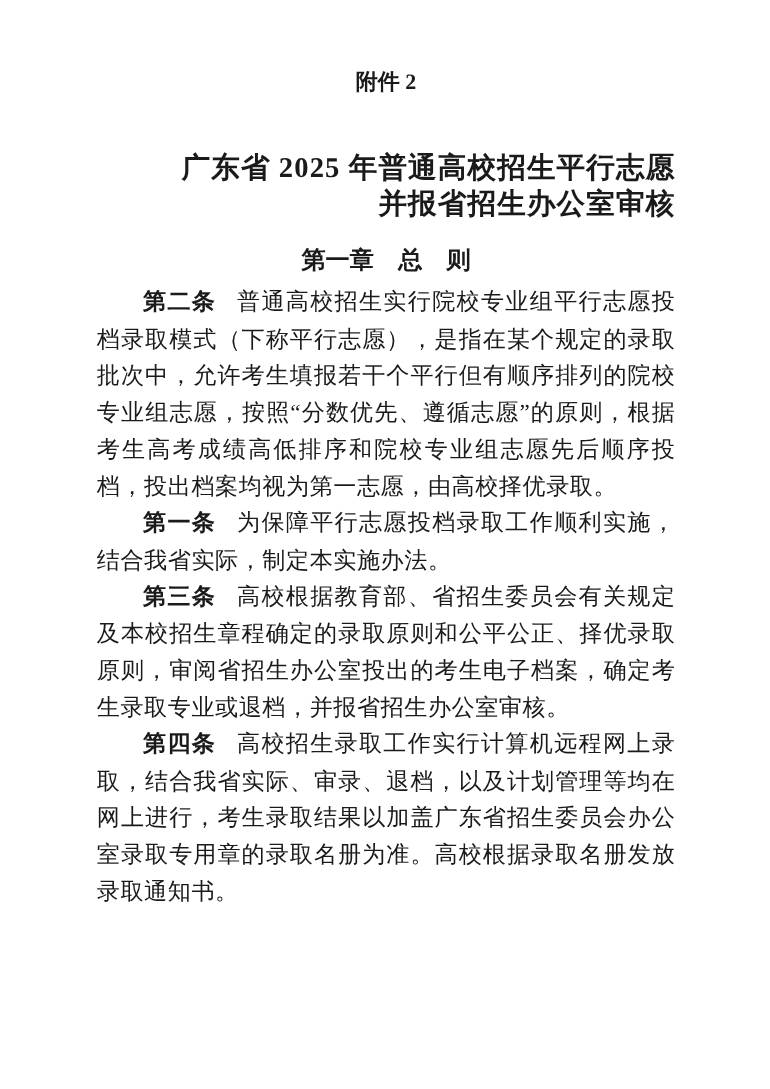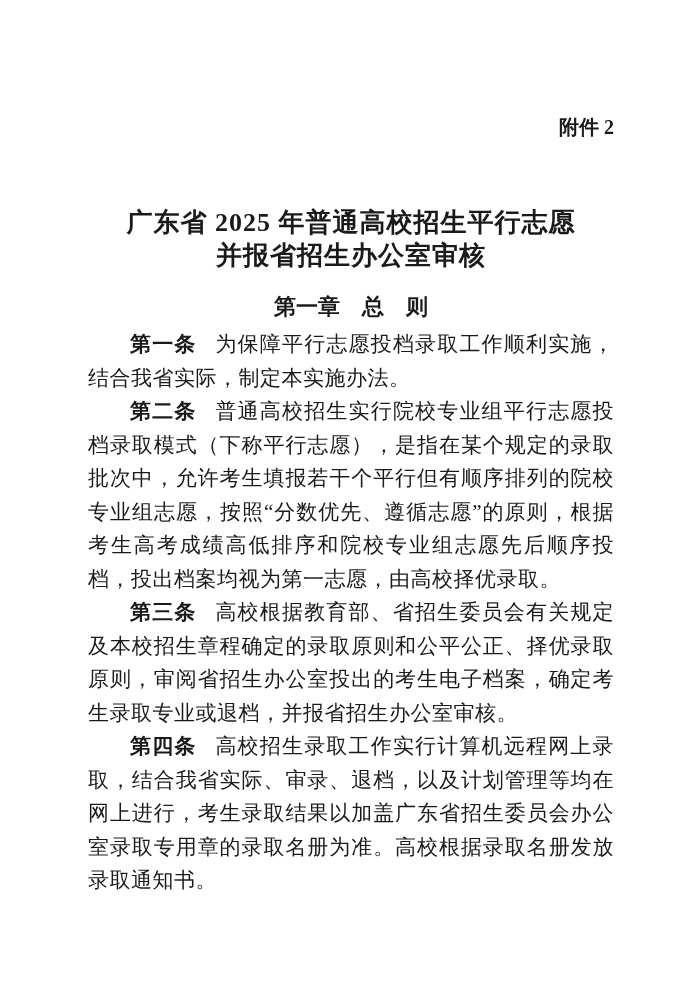--- a/index.html
+++ b/index.html
@@ -13,32 +13,32 @@
     overflow: hidden;
   }
   .page {
     position: relative;
     width: 700px;
     height: 990px;
     background: #ffffff;
     padding: 0 86px 0 88px;
   }
   .attachment-label {
-    margin-top: 112px;
+    margin-top: 60px;
     font-size: 20px;
     line-height: 30px;
     font-weight: bold;
-    text-align: right;
+    text-align: center;
   }
   .doc-title {
-    margin-top: 64px;
+    margin-top: 46px;
     font-size: 26px;
     line-height: 33px;
     font-weight: bold;
-    text-align: center;
+    text-align: right;
     letter-spacing: 1px;
   }
   .chapter-heading {
     margin-top: 18px;
     font-size: 22px;
     line-height: 34px;
     font-weight: bold;
     text-align: center;
   }
   .body-text {
@@ -66,23 +66,23 @@
 
   <div class="doc-title">
     <div>广东省 2025 年普通高校招生平行志愿</div>
     <div>并报省招生办公室审核</div>
   </div>
 
   <div class="chapter-heading">第一章　总　则</div>
 
   <div class="body-text">
 
+    <p class="article"><span class="article-label">第二条</span><span>普通高校招生实行院校专业组平行志愿投档录取模式（下称平行志愿），是指在某个规定的录取批次中，允许考生填报若干个平行但有顺序排列的院校专业组志愿，按照“分数优先、遵循志愿”的原则，根据考生高考成绩高低排序和院校专业组志愿先后顺序投档，投出档案均视为第一志愿，由高校择优录取。</span></p>
+
     <p class="article"><span class="article-label">第一条</span><span>为保障平行志愿投档录取工作顺利实施，结合我省实际，制定本实施办法。</span></p>
-
-    <p class="article"><span class="article-label">第二条</span><span>普通高校招生实行院校专业组平行志愿投档录取模式（下称平行志愿），是指在某个规定的录取批次中，允许考生填报若干个平行但有顺序排列的院校专业组志愿，按照“分数优先、遵循志愿”的原则，根据考生高考成绩高低排序和院校专业组志愿先后顺序投档，投出档案均视为第一志愿，由高校择优录取。</span></p>
 
     <p class="article"><span class="article-label">第三条</span><span>高校根据教育部、省招生委员会有关规定及本校招生章程确定的录取原则和公平公正、择优录取原则，审阅省招生办公室投出的考生电子档案，确定考生录取专业或退档，并报省招生办公室审核。</span></p>
 
     <p class="article"><span class="article-label">第四条</span><span>高校招生录取工作实行计算机远程网上录取，结合我省实际、审录、退档，以及计划管理等均在网上进行，考生录取结果以加盖广东省招生委员会办公室录取专用章的录取名册为准。高校根据录取名册发放录取通知书。</span></p>
 
   </div>
 
 </div>
 
 </body></html>

